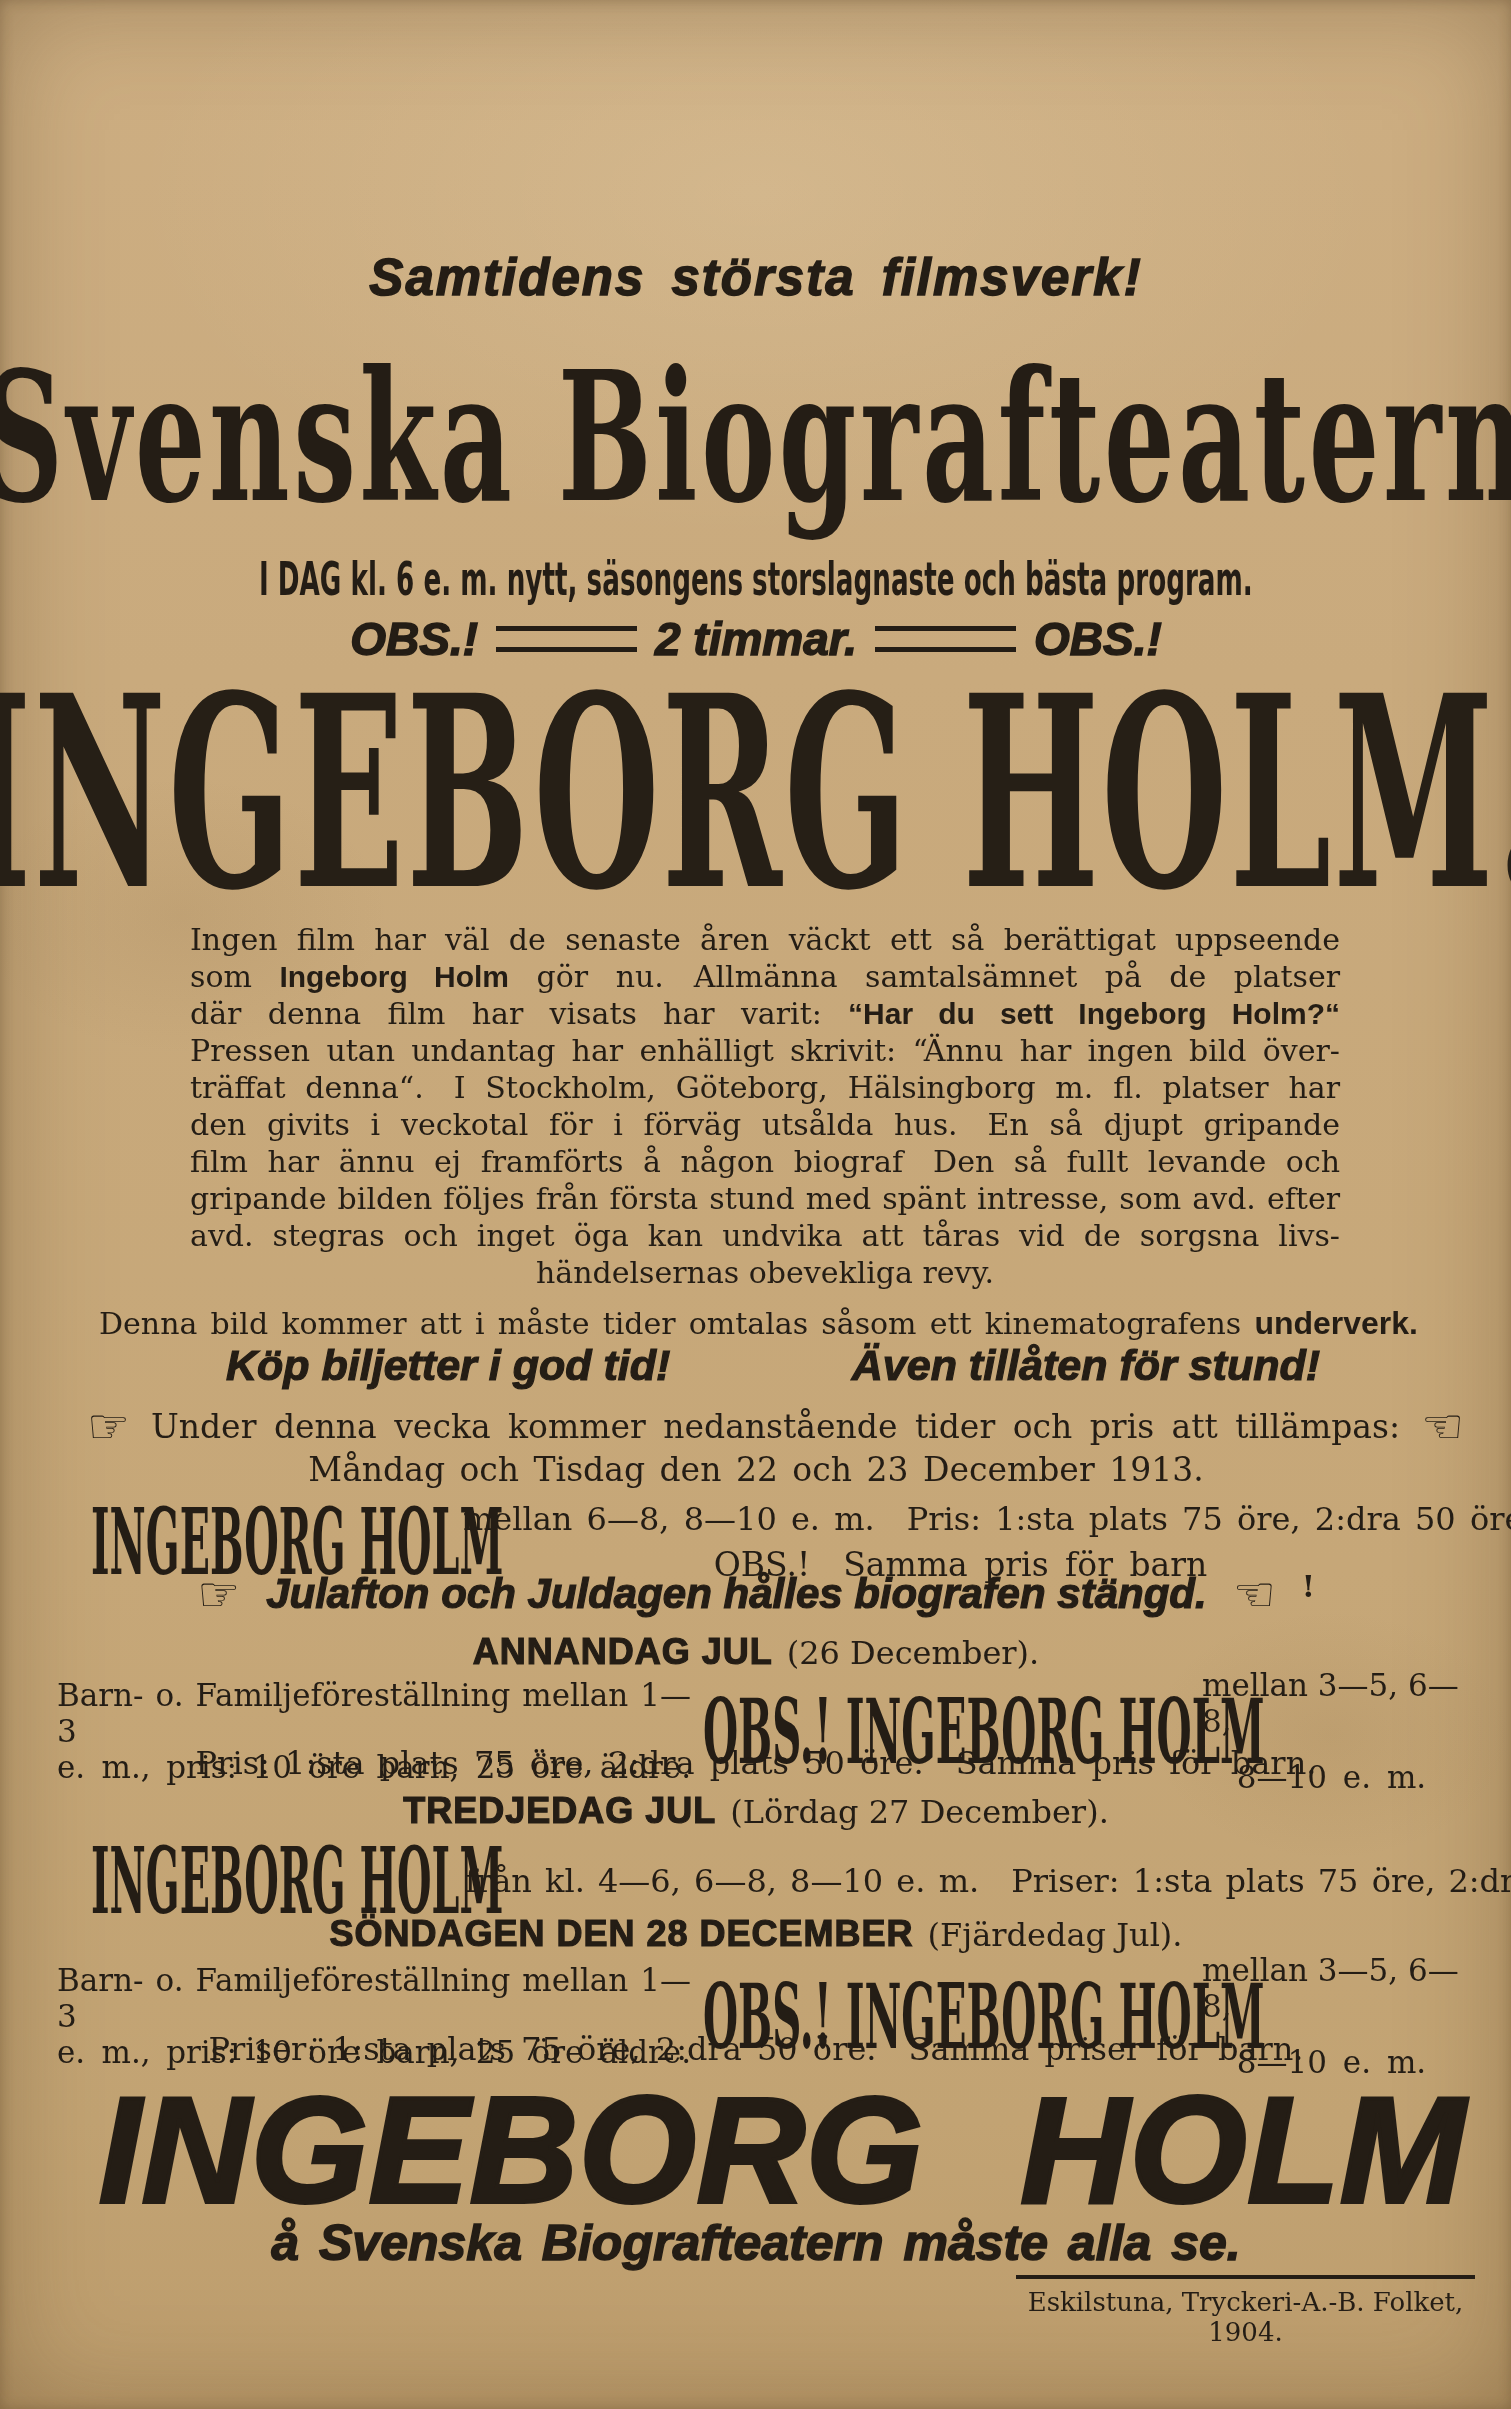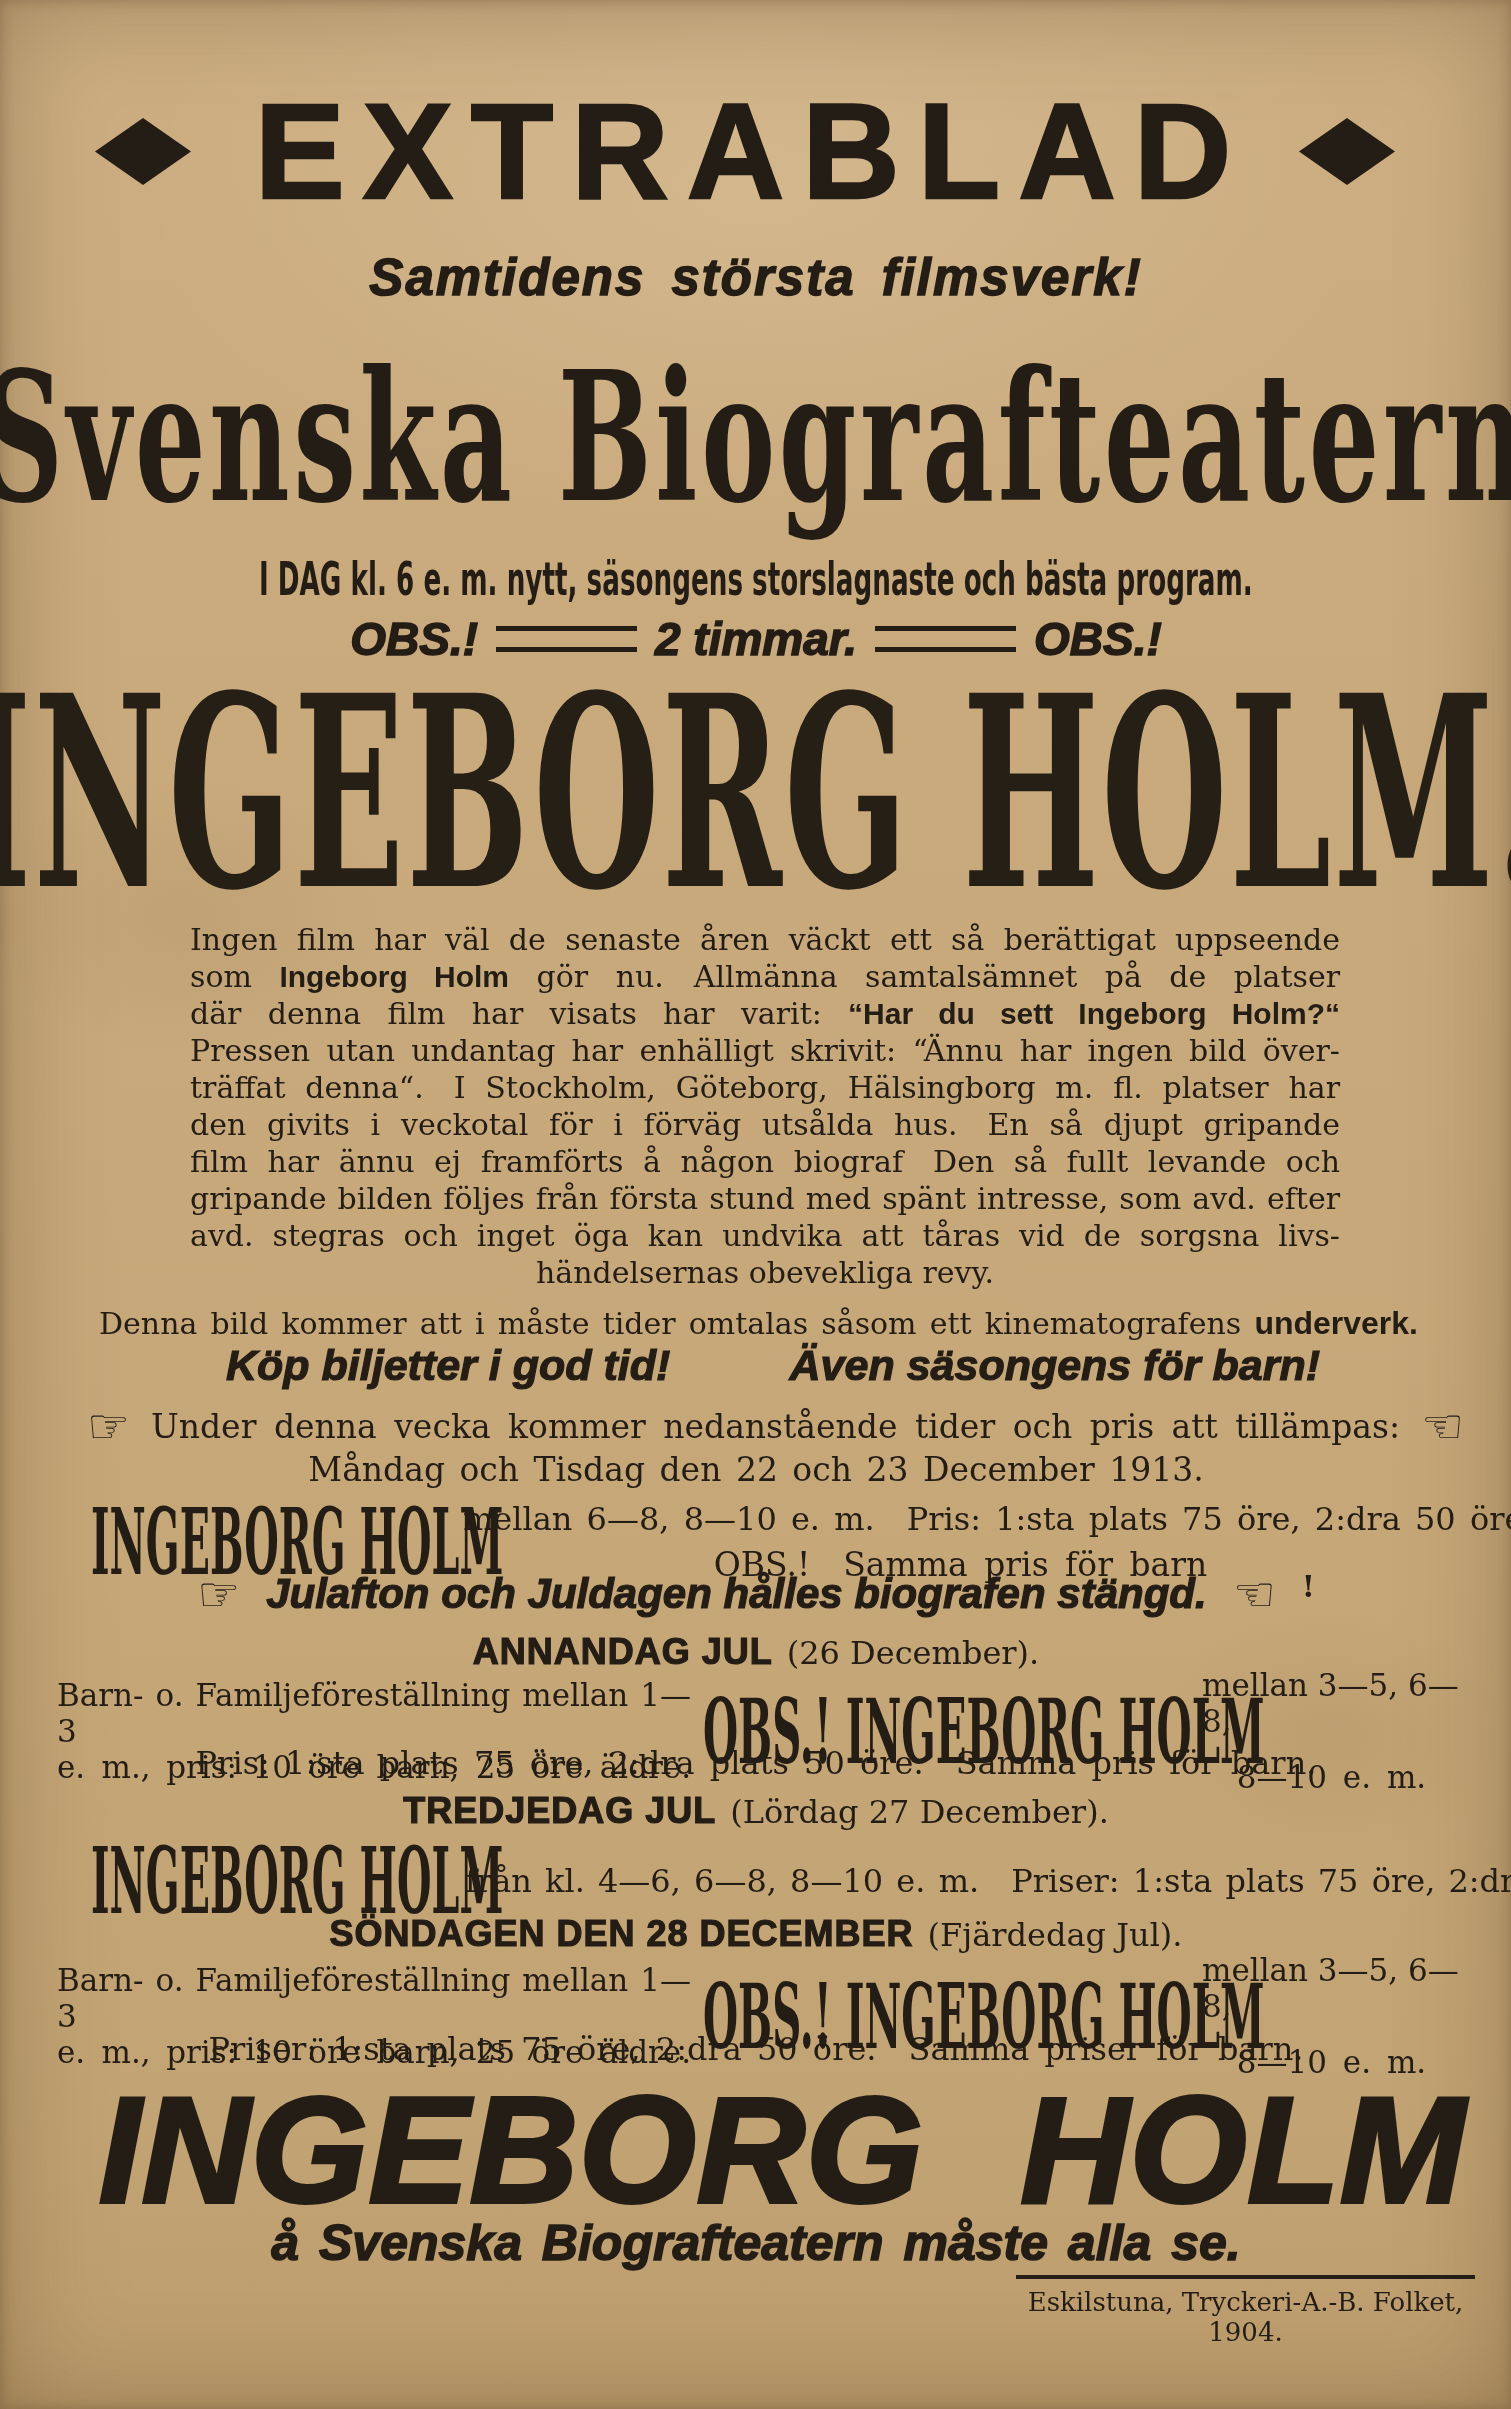--- a/index.html
+++ b/index.html
@@ -83,25 +83,20 @@
     -webkit-text-stroke:4px #241d15; white-space:nowrap;}
   .tagline{top:2214px; font-size:50px; word-spacing:6px; -webkit-text-stroke:1.5px #241d15;}
   .imprint-rule{top:2275px; left:1016px; width:459px; height:4px; background:#241d15; position:absolute;}
   .imprint{top:2287px; left:1016px; width:459px; position:absolute; text-align:center; font-size:26px;}
 </style>
 </head>
 <body>
 
 <div class="page">
 
-  <div class="masthead">
-    <div class="diamond"></div>
-    <div class="mast-title">EXTRABLAD</div>
-    <div class="diamond"></div>
-  </div>
   <div class="abs subtitle bi center">Samtidens största filmsverk!</div>
 
   <div class="abs ccx theater-name disp">
     <span class="in">Svenska Biografteatern</span>
   </div>
   <div class="abs ccx showtime">
     <span class="in">I DAG kl. 6 e. m. nytt, säsongens storslagnaste och bästa program.</span>
   </div>
   <div class="abs obsrow">
     <span class="obs bi">OBS.!</span>
@@ -127,21 +122,21 @@
     <div class="jline">avd. stegras och inget öga kan undvika att tåras vid de sorgsna livs-</div>
     <div class="cline">händelsernas obevekliga revy.</div>
   </div>
 
   <div class="climax jline">
     <span>Denna bild kommer att i måste tider omtalas såsom ett kinematografens </span><span class="bsans" style="font-size:32px;">underverk.</span>
   </div>
 
   <div class="cta bi">
     <span>Köp biljetter i god tid!</span>
-    <span>Även säsongens för barn!</span>
+    <span>Även tillåten för stund!</span>
   </div>
 
   <div class="week">
     <span class="hand">☞</span>
     <span class="week-text">Under denna vecka kommer nedanstående tider och pris att tillämpas:</span>
     <span class="hand">☜</span>
   </div>
 
   <div class="abs mon-head center">Måndag och Tisdag den 22 och 23 December 1913.</div>
   <div class="mon-row">

